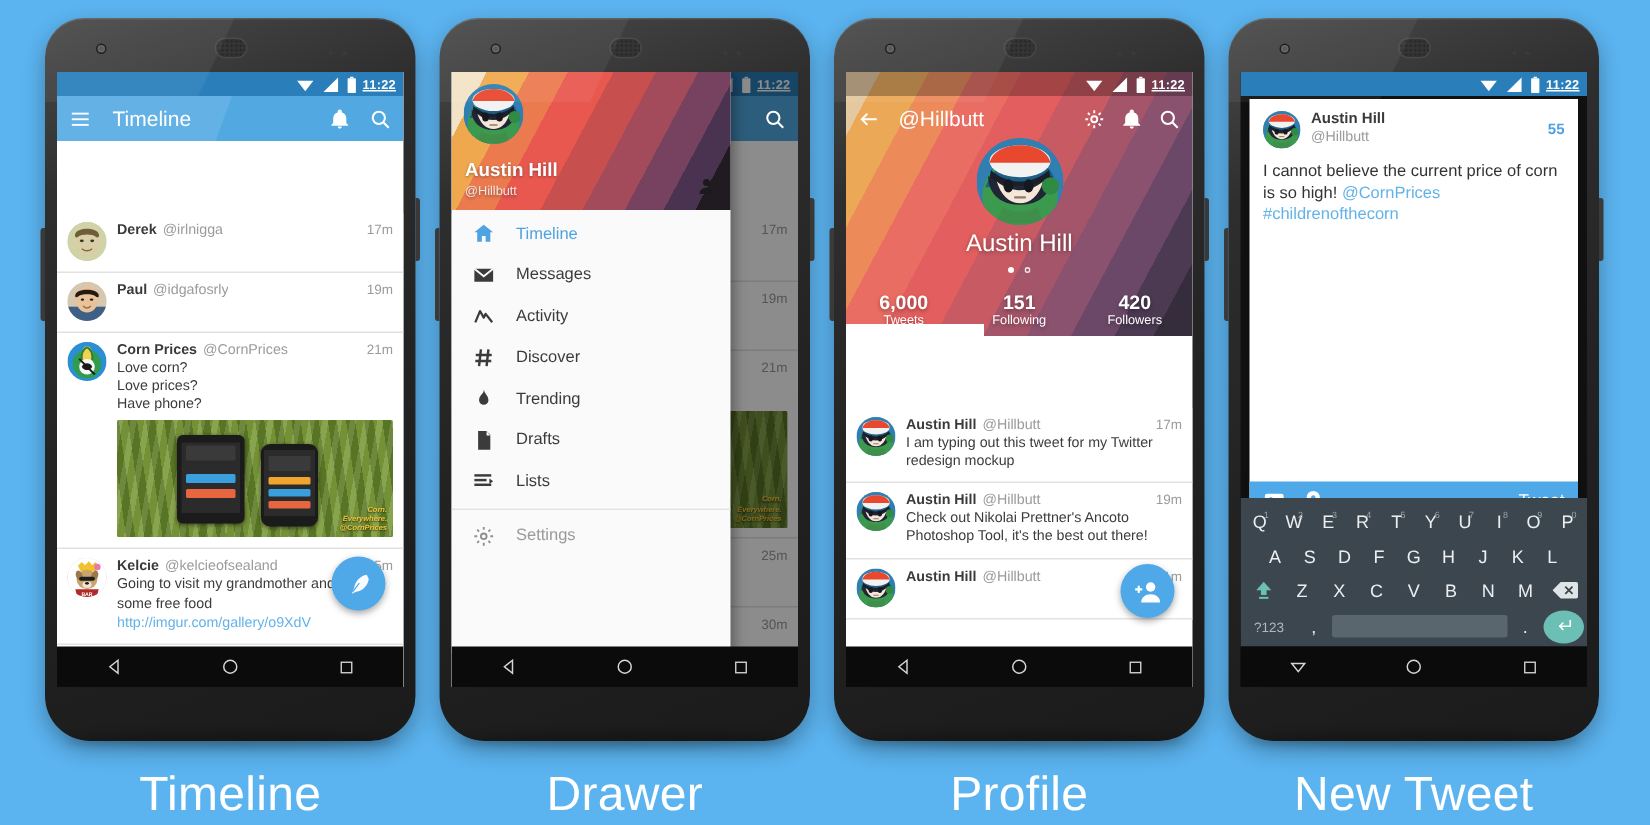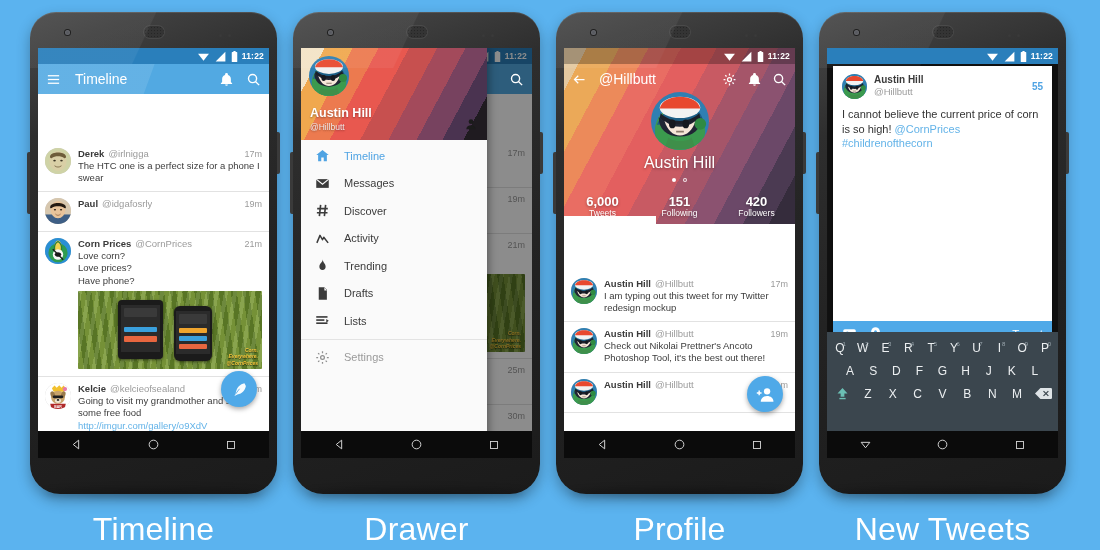--- a/index.html
+++ b/index.html
@@ -47,21 +47,21 @@
   }
   .chinshadow{position:absolute;left:14px;right:14px;bottom:-4px;height:10px;border-radius:50%;
      background:rgba(0,0,0,.22);filter:blur(3px);}
 
   
   .statusbar{height:16px; display:flex; align-items:center; justify-content:flex-end;
     padding:0 5px; gap:4px; font-size:8.5px; color:#fff; letter-spacing:.2px;}
   .sb-blue{background:#2A7FBB;}
   .sb-dark{background:rgba(0,0,0,.28);}
   .sb-icon{display:inline-block;}
-  .clock{font-weight:700;font-size:8.5px;}
+  .clock{font-weight:700;font-size:8.5px;text-decoration:underline;}
 
   
   .appbar{height:30px;display:flex;align-items:center;padding:0 8px;gap:10px;color:#fff;}
   .appbar .title{font-size:14px;font-weight:400;flex:1;}
   .appbar .grow{flex:1}
   .bar-blue{background:#52A9E2;position:relative;overflow:hidden;}
   .bar-blue::after{content:"";position:absolute;inset:0;
      background:linear-gradient(110deg,rgba(255,255,255,.10) 0 48%,rgba(255,255,255,0) 48.4%);}
 
   svg{display:block}
@@ -328,21 +328,20 @@
               <svg viewBox="0 0 60 60" width="26" height="26">
                 <use href="#g-derek"></use>
               </svg>
             </div>
           <div class="tbody">
             <div class="trow">
               <span class="tname">Derek</span>
               <span class="thandle">@irlnigga</span>
               <span class="ttime">17m</span>
             </div>
-            <div class="ttext">The HTC one is a perfect size for a phone I swear</div>
           </div>
         </div>
 
         <div class="tweet">
           <div class="av">
               <svg viewBox="0 0 60 60" width="26" height="26">
                 <use href="#g-paul"></use>
               </svg>
             </div>
           <div class="tbody">
@@ -574,33 +573,33 @@
             <span>
                 <svg class="ico" viewBox="0 0 24 24" fill="#3b3b3b">
                   <path d="M2 5h20v14H2z"></path>
                   <path d="M2 5l10 8 10-8" fill="none" stroke="#fafafa" stroke-width="2"></path>
                 </svg>
               </span>
             <span class="dlabel">Messages</span>
           </div>
           <div class="ditem">
             <span>
+                <svg class="ico" viewBox="0 0 24 24" fill="none" stroke="#3b3b3b" stroke-width="2.4" stroke-linejoin="round">
+                  <path d="M3 19l5-12 4 7 2-4 7 9"></path>
+                </svg>
+              </span>
+            <span class="dlabel">Activity</span>
+          </div>
+          <div class="ditem">
+            <span>
                 <svg class="ico" viewBox="0 0 24 24" fill="none" stroke="#3b3b3b" stroke-width="2.6">
                   <path d="M9 3L7 21M17 3l-2 18M3.5 9h17M3 15.5h17"></path>
                 </svg>
               </span>
             <span class="dlabel">Discover</span>
-          </div>
-          <div class="ditem">
-            <span>
-                <svg class="ico" viewBox="0 0 24 24" fill="none" stroke="#3b3b3b" stroke-width="2.4" stroke-linejoin="round">
-                  <path d="M3 19l5-12 4 7 2-4 7 9"></path>
-                </svg>
-              </span>
-            <span class="dlabel">Activity</span>
           </div>
           <div class="ditem">
             <span>
                 <svg class="ico" viewBox="0 0 24 24" fill="#3b3b3b">
                   <path d="M12 2c1 5-5 6-5 12a5 5 0 0 0 10 0c0-5-4-6-5-12z"></path>
                 </svg>
               </span>
             <span class="dlabel">Trending</span>
           </div>
           <div class="ditem">
@@ -960,20 +959,32 @@
           <div class="key">B</div>
           <div class="key">N</div>
           <div class="key">M</div>
           <div class="kb-s">
             <svg width="17" height="13" viewBox="0 0 28 20" fill="#dfe4e7">
                 <path d="M9 1h17a2 2 0 0 1 2 2v14a2 2 0 0 1-2 2H9L0 10z"></path>
                 <path d="M14 6l8 8M22 6l-8 8" stroke="#3b464e" stroke-width="2"></path>
               </svg>
           </div>
         </div>
+        <div class="krow r4" style="height:25px">
+          <div class="key sym" style="flex:1;justify-content:flex-start;padding-left:7px">?123</div>
+          <div class="key" style="flex:.8">,</div>
+          <div class="spacebar"></div>
+          <div class="key" style="flex:.8">.</div>
+          <div class="enter">
+            <svg width="13" height="13" viewBox="0 0 24 24" fill="none" stroke="#ffffff" stroke-width="2" stroke-linecap="round" stroke-linejoin="round">
+                <path d="M20 5v7H7"></path>
+                <path d="M11 8l-4 4 4 4"></path>
+              </svg>
+          </div>
+        </div>
       </div>
 
       <div class="navbar">
         <span>
             <svg width="13" height="13" viewBox="0 0 24 24" fill="none" stroke="#e8e8e8" stroke-width="1.8">
               <path d="M4 8h16l-8 10z"></path>
             </svg>
           </span>
         <span>
             <svg width="13" height="13" viewBox="0 0 24 24" fill="none" stroke="#e8e8e8" stroke-width="1.8">
@@ -985,15 +996,15 @@
               <rect x="5" y="5" width="14" height="14"></rect>
             </svg>
           </span>
       </div>
     </div>
   </div>
 
   <div class="caption" style="left:30px;width:247px">Timeline</div>
   <div class="caption" style="left:293px;width:247px">Drawer</div>
   <div class="caption" style="left:556px;width:247px">Profile</div>
-  <div class="caption" style="left:819px;width:247px">New Tweets</div>
+  <div class="caption" style="left:819px;width:247px">New Tweet</div>
 
 </div>
 
 </body></html>

